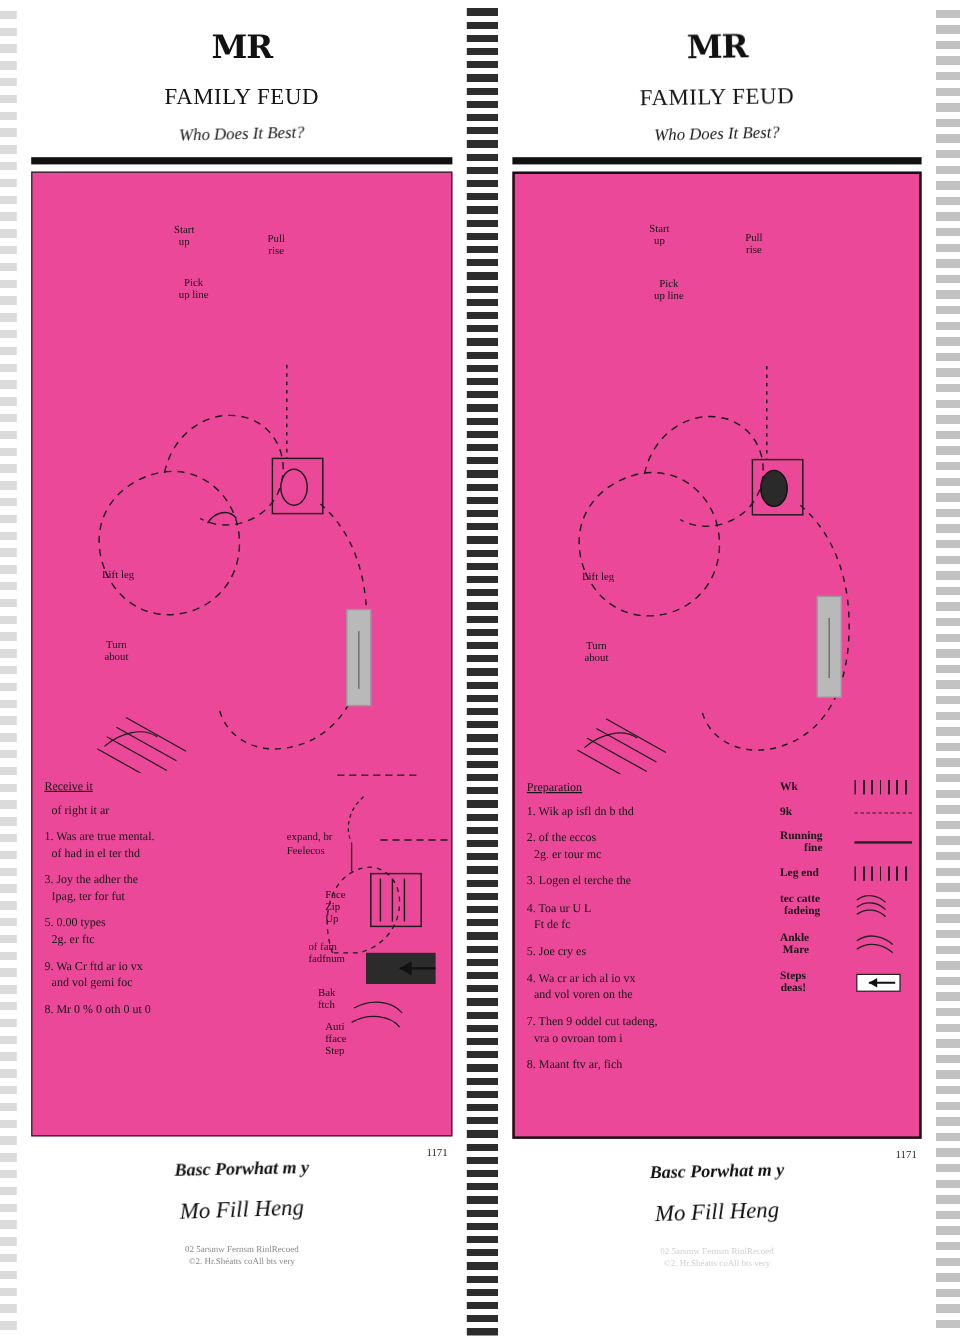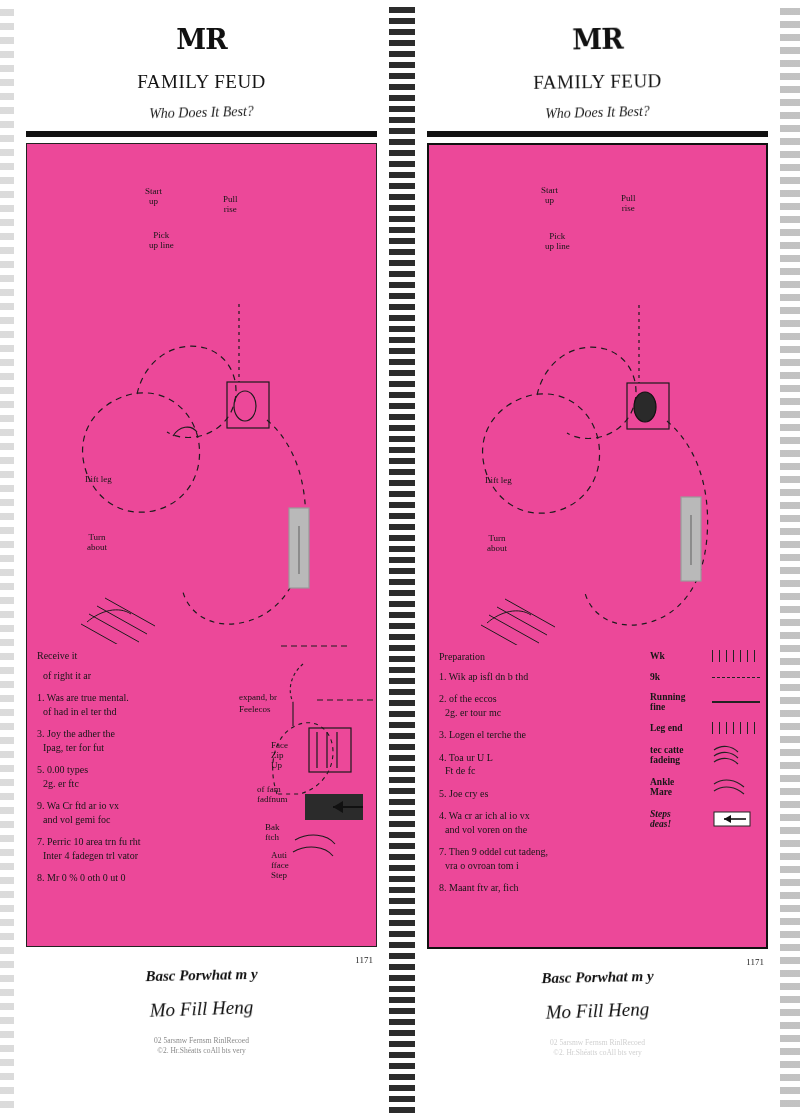--- a/index.html
+++ b/index.html
@@ -97,32 +97,32 @@
     line-height:1.15;
     text-align:center;
     white-space:nowrap;
   }
   
   .steps{
     position:absolute;left:10px;top:505px;width:200px;
     font-size:10px;line-height:1.35;color:#161616;
     filter:blur(.55px);
   }
-  .steps .head{margin-bottom:6px;}
+  .steps .head{margin-bottom:6px;text-decoration:underline;}
   .steps .item{margin-bottom:9px;}
   .steps .item .l1{display:block;}
   .steps .item .l2{display:block;margin-left:6px;}
 
   
   .legend{
     position:absolute;right:6px;top:505px;width:110px;
     font-size:9.5px;color:#161616;filter:blur(.55px);
   }
   .legend .row{display:flex;align-items:center;justify-content:space-between;margin-bottom:10px;}
-  .legend .lab{font-weight:bold;}
+  .legend .lab{font-weight:bold;text-align:right;}
   .legend .dash{
     width:48px;height:0;border-top:1.5px dashed #222;
   }
   .legend .solid{width:48px;height:0;border-top:2px solid #222;}
   .legend .hatch{
     width:48px;height:12px;
     background:repeating-linear-gradient(to right,#222 0 1.5px,transparent 1.5px 7px);
   }
   .legend .squig{width:48px;height:22px;}
 
@@ -240,24 +240,20 @@
           <span class="l1">3. Joy the adher the</span>
           <span class="l2">Ipag, ter for fut</span>
         </div>
         <div class="item">
           <span class="l1">5. 0.00 types</span>
           <span class="l2">2g. er ftc</span>
         </div>
         <div class="item">
           <span class="l1">9. Wa Cr ftd ar io vx</span>
           <span class="l2">and vol gemi foc</span>
-        </div>
-        <div class="item">
-          <span class="l1">7. Perric 10 area trn fu rht</span>
-          <span class="l2">Inter 4 fadegen trl vator</span>
         </div>
         <div class="item">
           <span class="l1">8. Mr 0 % 0 oth 0 ut 0</span>
 
         </div>
       </div>
 
       <div class="minidiag">
         <svg width="150" height="260" viewBox="0 0 150 260">
           <g fill="none" stroke="#1c1c1c" stroke-width="1.1">
@@ -430,21 +426,21 @@
           <span class="lab" style="white-space:pre-line;">Ankle
 Mare</span>
           <svg class="squig" viewBox="0 0 48 22">
             <g fill="none" stroke="#222" stroke-width="1.1">
               <path d="M2 8 C12 1 24 4 32 11"></path>
               <path d="M2 15 C12 8 24 11 32 18"></path>
             </g>
           </svg>
         </div>
         <div class="row">
-          <span class="lab" style="white-space:pre-line;font-style:italic;">Steps
+          <span class="lab" style="white-space:pre-line;">Steps
 deas!</span>
           <svg class="squig" viewBox="0 0 48 22">
             <rect x="2" y="4" width="36" height="14" fill="#fff" stroke="#222"></rect>
             <path d="M34 11 L12 11" stroke="#111" stroke-width="1.6"></path>
             <path d="M12 11 l7 -4 l0 8 Z" fill="#111"></path>
           </svg>
         </div>
       </div>
 
     </div>

